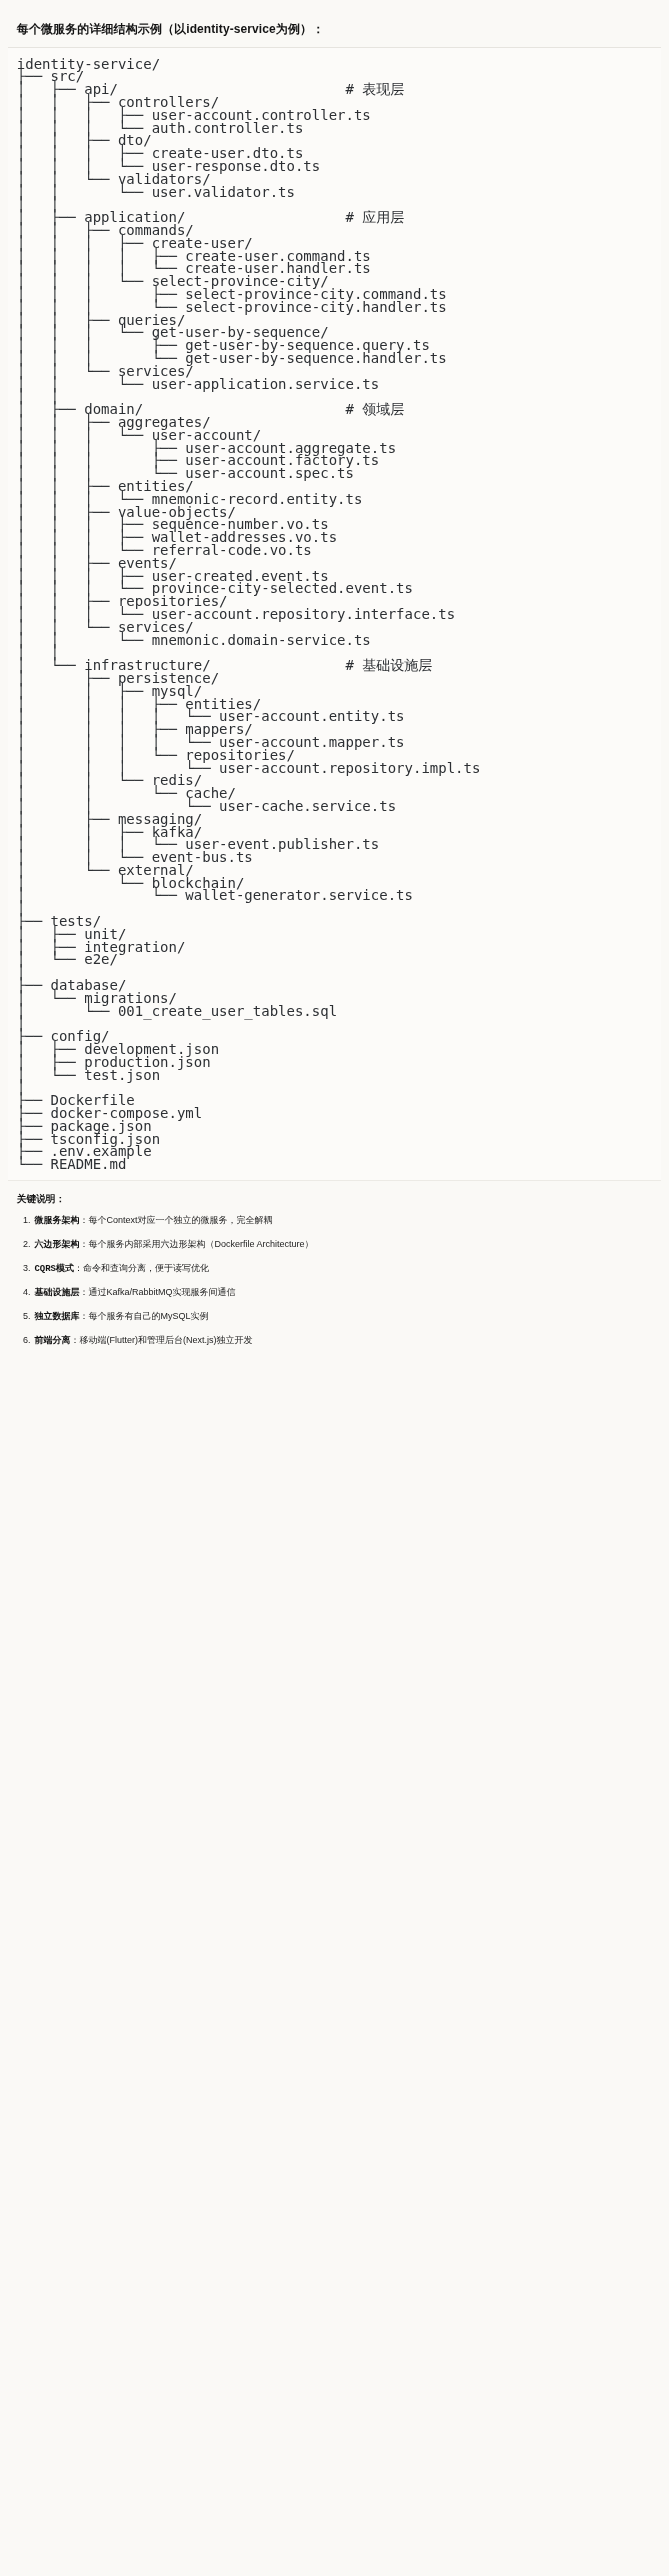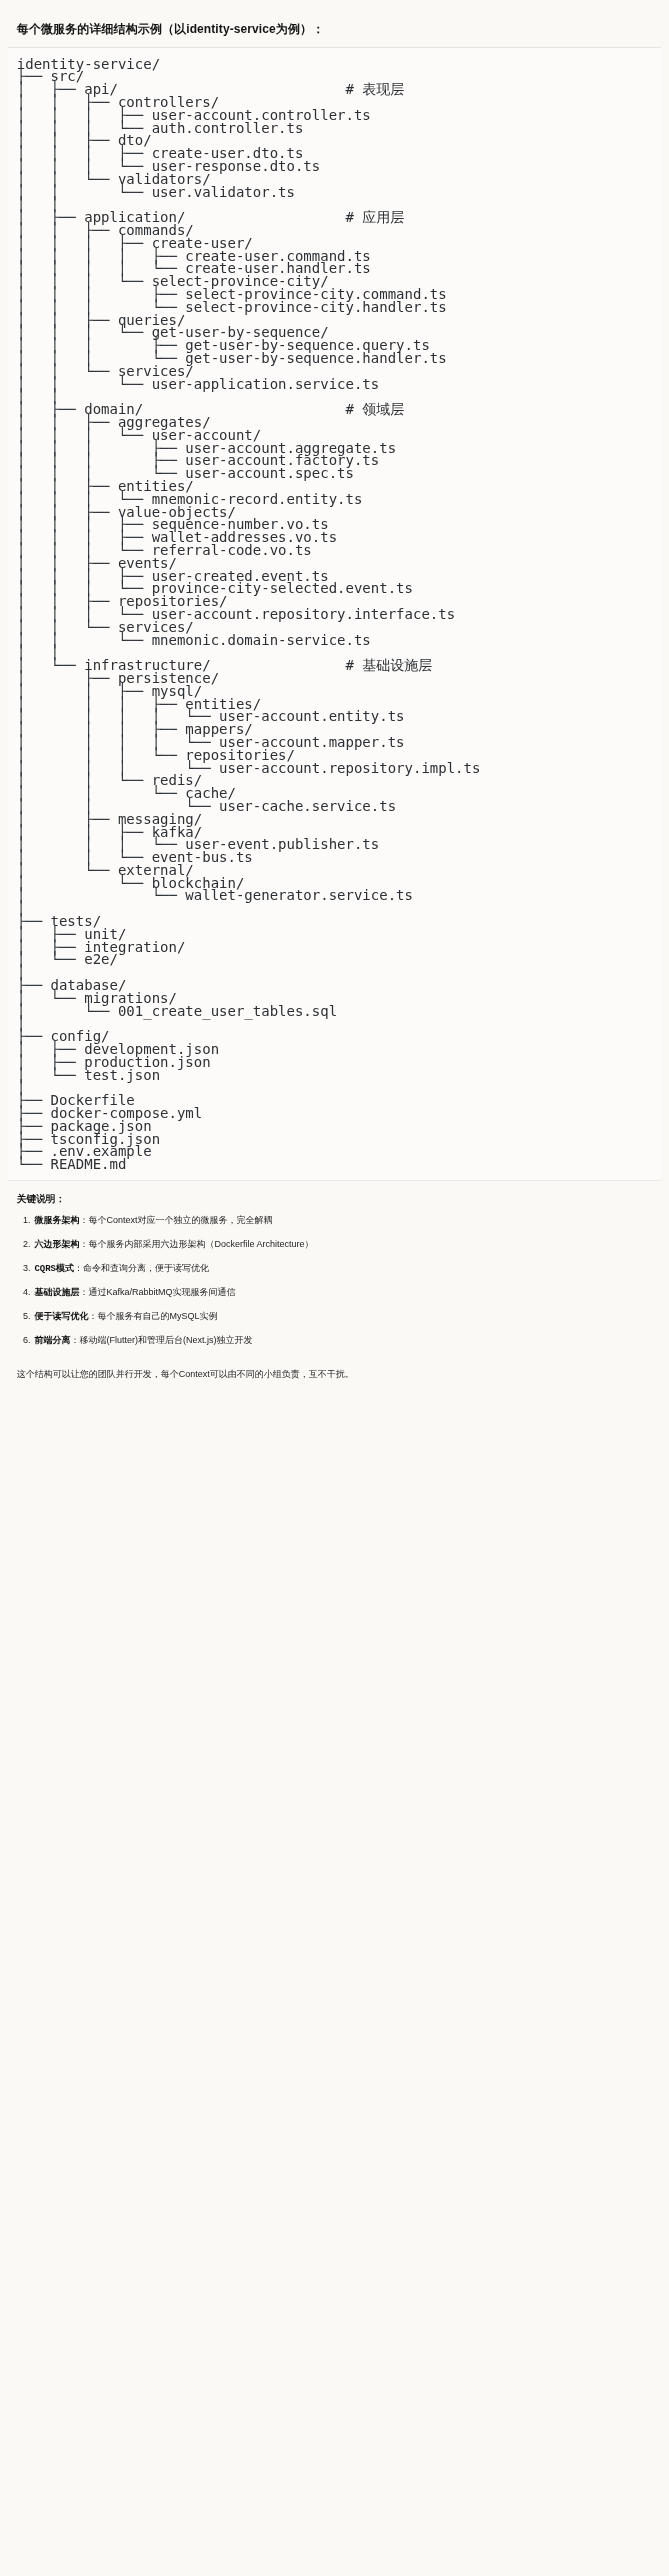--- a/index.html
+++ b/index.html
@@ -202,24 +202,23 @@
       <li>
         <span class="note-term">六边形架构</span><span class="note-sep">：</span><span class="note-desc">每个服务内部采用六边形架构（Dockerfile Architecture）</span>
       </li>
       <li>
         <span class="note-term">CQRS模式</span><span class="note-sep">：</span><span class="note-desc">命令和查询分离，便于读写优化</span>
       </li>
       <li>
         <span class="note-term">基础设施层</span><span class="note-sep">：</span><span class="note-desc">通过Kafka/RabbitMQ实现服务间通信</span>
       </li>
       <li>
-        <span class="note-term">便于读写优化</span><span class="note-sep">：</span><span class="note-desc">每个服务有自己的MySQL实例</span>
+        <span class="note-term">独立数据库</span><span class="note-sep">：</span><span class="note-desc">每个服务有自己的MySQL实例</span>
       </li>
       <li>
         <span class="note-term">前端分离</span><span class="note-sep">：</span><span class="note-desc">移动端(Flutter)和管理后台(Next.js)独立开发</span>
       </li>
     </ol>
   </div>
 
-  <div class="closing">这个结构可以让您的团队并行开发，每个Context可以由不同的小组负责，互不干扰。</div>
 
 </div>
 
 
 </body></html>

